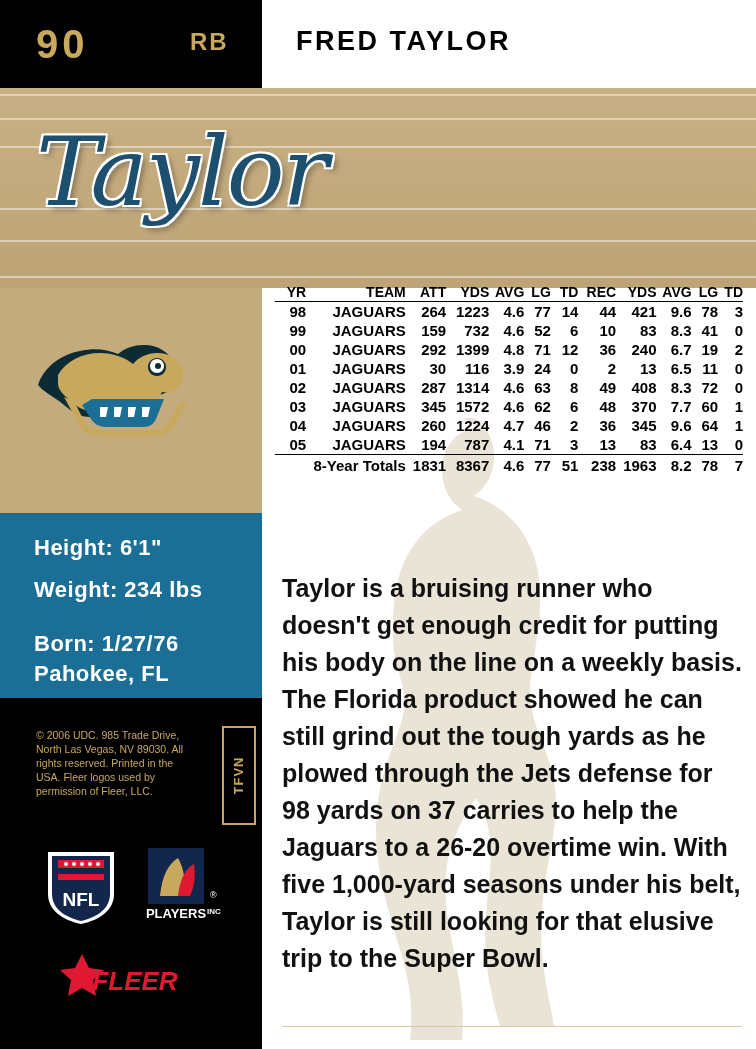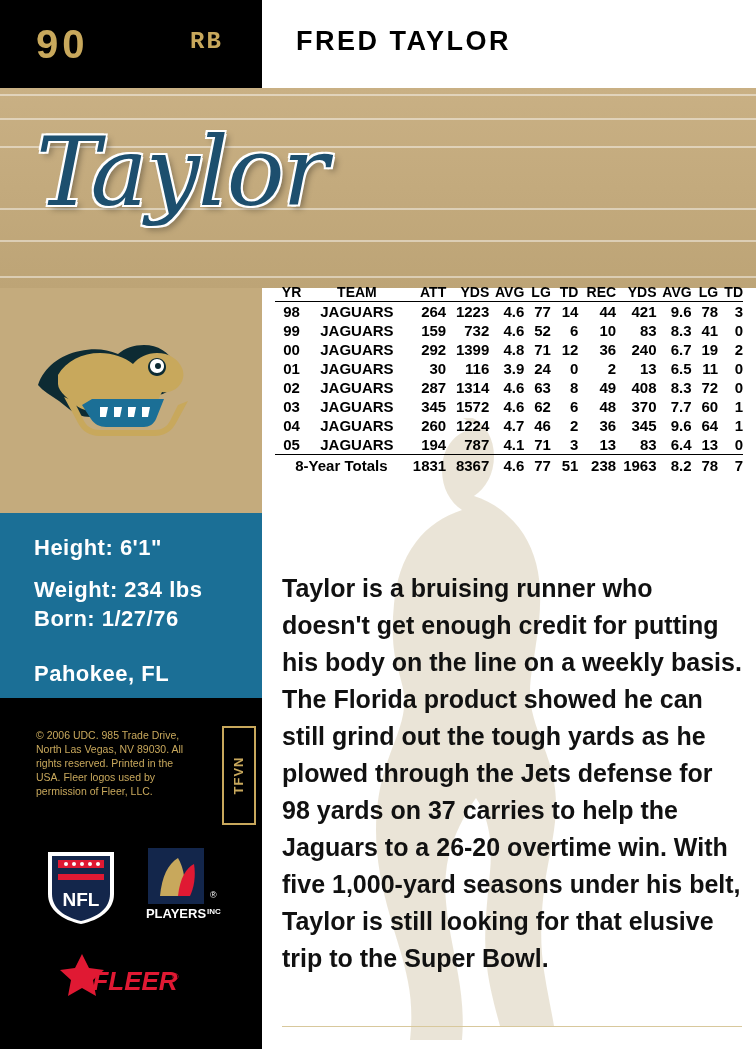--- a/index.html
+++ b/index.html
@@ -3,21 +3,21 @@
 <meta charset="utf-8">
 <style>
   html,body{margin:0;padding:0;background:#000;}
   body{width:756px;height:1049px;overflow:hidden;font-family:"Liberation Sans",sans-serif;}
 
   .card{position:relative;width:756px;height:1049px;background:#000;overflow:hidden;}
 
   
   .header{position:absolute;left:0;top:0;width:756px;height:96px;background:#000;}
   .hdr-number{position:absolute;left:36px;top:22px;font-size:40px;font-weight:bold;color:#c8a85c;letter-spacing:4px;font-family:"Liberation Sans",sans-serif;}
-  .hdr-pos{position:absolute;left:190px;top:28px;font-size:24px;font-weight:bold;color:#c8a85c;letter-spacing:2px;font-family:Liberation Mono, monospace;}
+  .hdr-pos{position:absolute;left:190px;top:28px;font-size:24px;font-weight:bold;color:#c8a85c;letter-spacing:2px;}
   .hdr-name-box{position:absolute;left:262px;top:0;width:494px;height:88px;background:#fff;}
   .hdr-name{position:absolute;left:34px;top:26px;font-size:27px;font-weight:bold;color:#000;letter-spacing:2.5px;}
 
   
   .body{position:absolute;left:0;top:88px;width:756px;height:961px;background:#000;padding-left:36px;}
 
   
   .left-col{position:absolute;left:0;top:0;width:262px;height:961px;background:#c4ab7d;}
   
   .right-col{position:absolute;left:262px;top:0;width:494px;height:961px;background:#fff;}
@@ -31,37 +31,37 @@
   .script-name{position:absolute;left:36px;top:28px;font-family:"DejaVu Serif",serif;font-style:italic;font-size:96px;color:#1d4f6e;
       text-shadow:2px 2px 0 #fff, -2px -2px 0 #fff, 2px -2px 0 #fff, -2px 2px 0 #fff, 4px 4px 6px rgba(0,0,0,0.35);
       letter-spacing:-2px;}
 
   
   .left-gold2{position:absolute;left:0;top:200px;width:262px;height:313px;background:#c4ab7d;}
   .logo-wrap{position:absolute;left:30px;top:235px;width:190px;height:140px;}
 
   .info-box{position:absolute;left:0;top:425px;width:262px;height:185px;background:#1b6f96;}
   .info-line{position:absolute;left:34px;color:#fff;font-size:22px;font-weight:bold;letter-spacing:0.5px;}
-  .info-1{top:22px;} .info-2{top:64px;} .info-3{top:93px;} .info-4{top:148px;}
+  .info-1{top:22px;} .info-2{top:64px;} .info-3{top:118px;} .info-4{top:148px;}
 
   .left-black{position:absolute;left:0;top:610px;width:262px;height:351px;background:#000;}
   .copyright{position:absolute;left:36px;top:640px;width:160px;color:#c8a85c;font-size:10.5px;line-height:14px;font-family:"Liberation Sans",sans-serif;}
   .tfvn{position:absolute;left:222px;top:638px;width:30px;height:95px;border:2px solid #c8a85c;color:#c8a85c;font-size:13px;font-weight:bold;
       display:flex;align-items:center;justify-content:center;}
   .tfvn span{transform:rotate(-90deg);white-space:nowrap;letter-spacing:1px;}
 
   .nfl-logo{position:absolute;left:44px;top:760px;width:74px;height:80px;}
   .players-logo{position:absolute;left:144px;top:758px;width:82px;height:86px;}
   .fleer-logo{position:absolute;left:40px;top:862px;width:150px;height:60px;}
 
   
   .stats{position:absolute;left:275px;top:195px;width:468px;color:#000;}
   table.stat{border-collapse:collapse;width:468px;font-family:"Liberation Sans Narrow","Liberation Sans",sans-serif;}
   table.stat th, table.stat td{font-size:15px;font-weight:bold;padding:1px 0;text-align:right;white-space:nowrap;}
-  table.stat th.team, table.stat td.team{text-align:center;padding-left:2px;}
+  table.stat th.team, table.stat td.team{text-align:right;padding-left:2px;}
   table.stat thead th{border-bottom:1.5px solid #000;font-size:14px;}
   table.stat tbody tr td{border-bottom:0;}
   table.stat tr.totals td{border-top:1.5px solid #000;padding-top:2px;}
 
   
   .bio{position:absolute;left:282px;top:482px;width:462px;font-family:"Liberation Sans",sans-serif;font-weight:bold;
       font-size:25px;line-height:37px;color:#111;}
 
   
   .ghost{position:absolute;left:330px;top:330px;width:300px;height:660px;opacity:0.30;}

